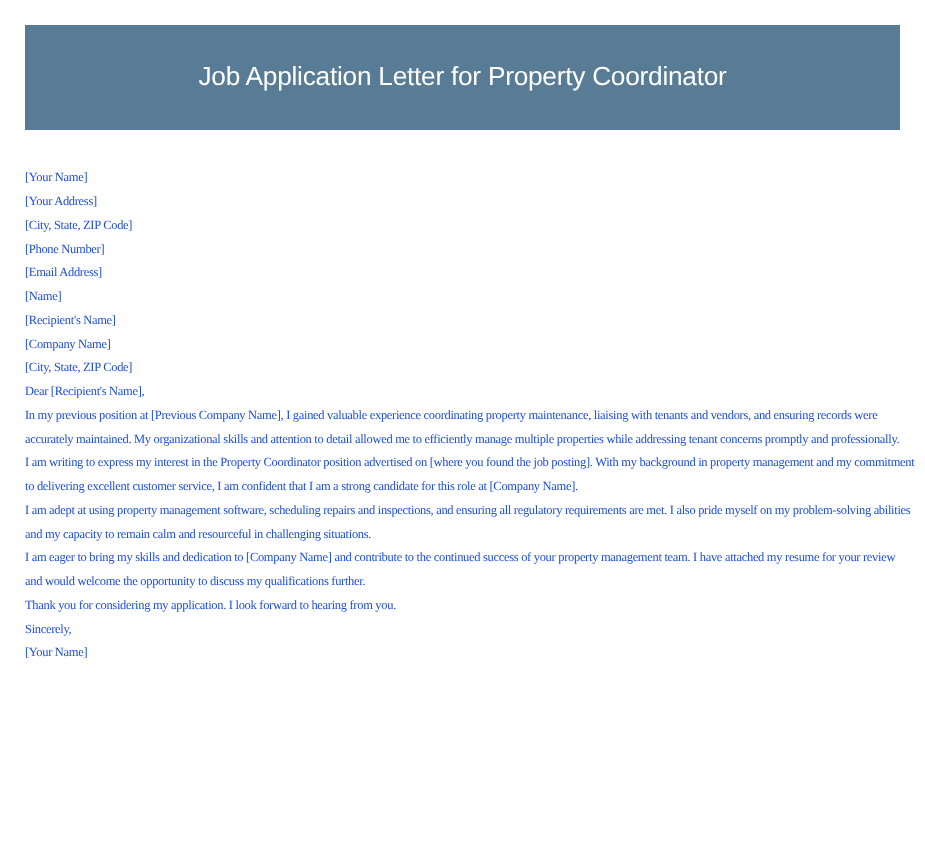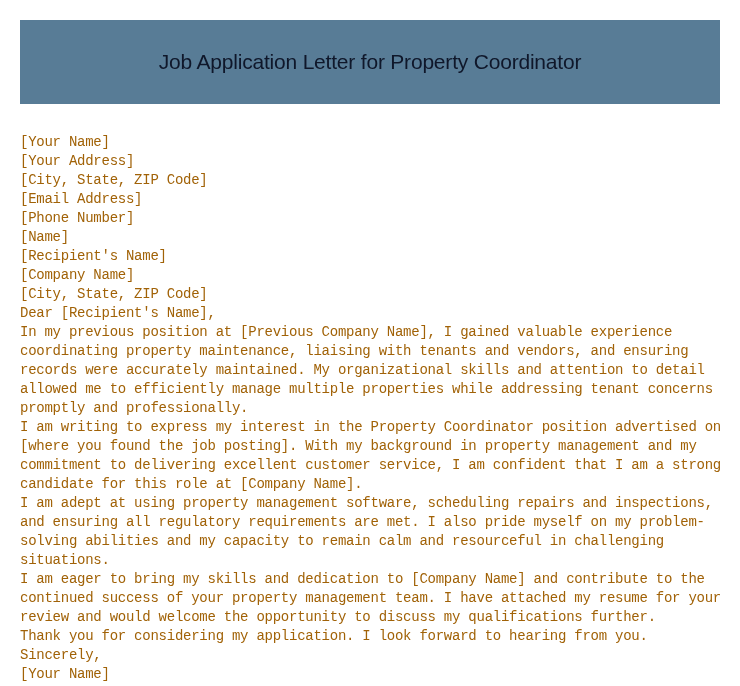--- a/index.html
+++ b/index.html
@@ -2,43 +2,43 @@
 <html><head>
   <meta charset="utf-8">
   <style>
     html, body { margin: 0; padding: 0; background: #ffffff; }
     body { width: 740px; height: 686px; overflow: hidden; position: relative; }
     .header {
       position: absolute; left: 20px; top: 20px; width: 700px; height: 84px;
       background: #587c96; display: flex; align-items: center; justify-content: center;
     }
     .header h1 {
-      margin: 16px; color: #0f172a; font-weight: normal;
+      margin: 16px; color: #ffffff; font-weight: normal;
       font-family: "Liberation Sans", sans-serif; font-size: 21px; letter-spacing: -0.2px;
     }
     .letter {
       position: absolute; left: 20px; top: 133px; width: 712px;
-      font-family: Liberation Mono, monospace; font-size: 14px; line-height: 19px;
-      color: #a16207; letter-spacing: -0.25px;
+      font-family: Liberation Serif, serif; font-size: 10px; line-height: 19px;
+      color: #1d4ed8; letter-spacing: -0.25px;
     }
     .letter p { margin: 0; }
   </style>
 </head>
 <body>
 
 <div class="header">
   <h1>Job Application Letter for Property Coordinator</h1>
 </div>
 
 <div class="letter">
   <p>[Your Name]</p>
   <p>[Your Address]</p>
   <p>[City, State, ZIP Code]</p>
+  <p>[Phone Number]</p>
   <p>[Email Address]</p>
-  <p>[Phone Number]</p>
   <p>[Name]</p>
   <p>[Recipient's Name]</p>
   <p>[Company Name]</p>
   <p>[City, State, ZIP Code]</p>
   <p>Dear [Recipient's Name],</p>
   <p>In my previous position at [Previous Company Name], I gained valuable experience coordinating property maintenance, liaising with tenants and vendors, and ensuring records were accurately maintained. My organizational skills and attention to detail allowed me to efficiently manage multiple properties while addressing tenant concerns promptly and professionally.</p>
   <p>I am writing to express my interest in the Property Coordinator position advertised on [where you found the job posting]. With my background in property management and my commitment to delivering excellent customer service, I am confident that I am a strong candidate for this role at [Company Name].</p>
   <p>I am adept at using property management software, scheduling repairs and inspections, and ensuring all regulatory requirements are met. I also pride myself on my problem-solving abilities and my capacity to remain calm and resourceful in challenging situations.</p>
   <p>I am eager to bring my skills and dedication to [Company Name] and contribute to the continued success of your property management team. I have attached my resume for your review and would welcome the opportunity to discuss my qualifications further.</p>
   <p>Thank you for considering my application. I look forward to hearing from you.</p>

